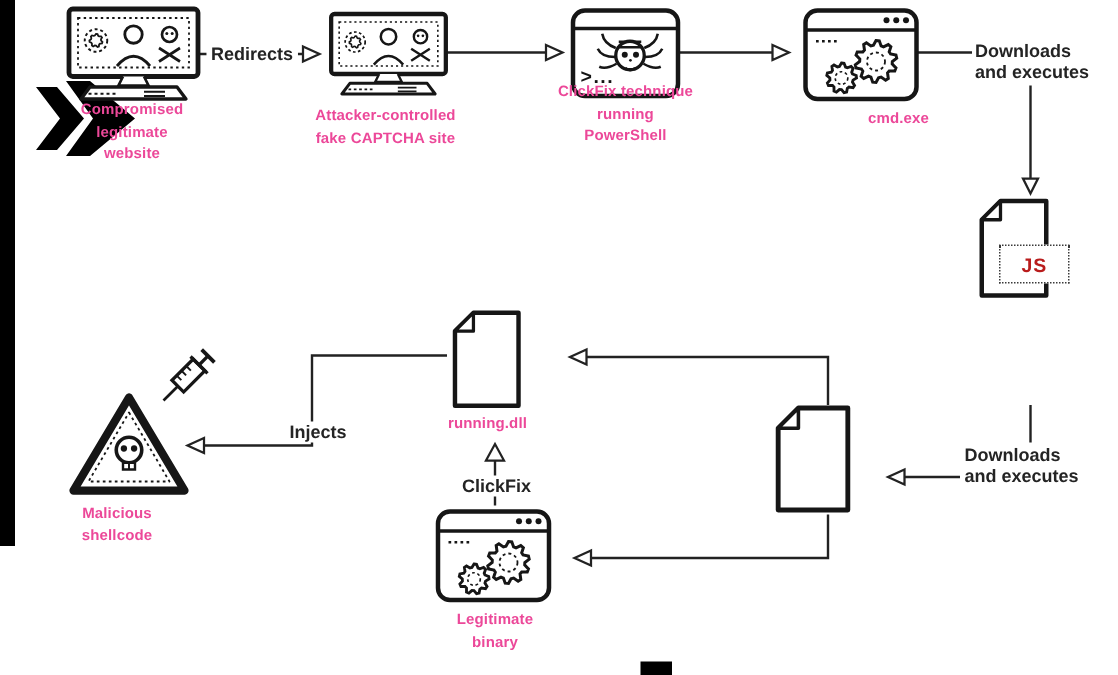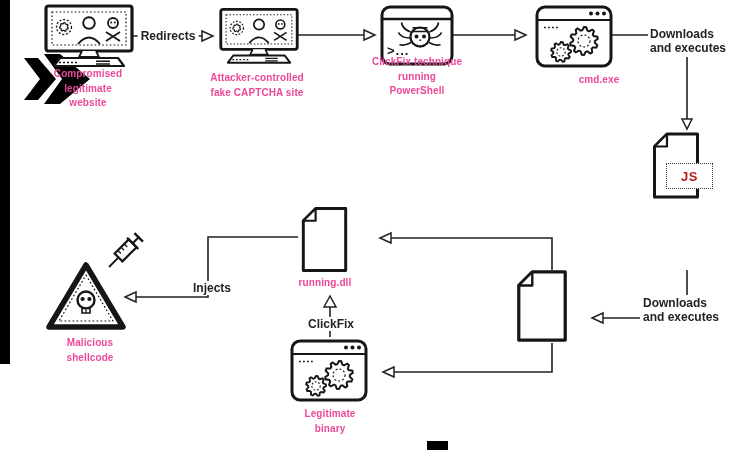--- a/index.html
+++ b/index.html
@@ -169,21 +169,21 @@
   </svg>
   <svg class="abs" style="left:44px;top:258px" width="84" height="76" viewBox="0 0 84 76">
     <path d="M42 7 L79 69 H5 Z" fill="#fff" stroke="#161616" stroke-width="5.5" stroke-linejoin="round"></path>
     <path d="M42 17 L69 63 H15 Z" fill="none" stroke="#161616" stroke-width="1.2" stroke-dasharray="1.8 2.2" stroke-linejoin="round"></path>
     <circle cx="42" cy="42" r="8.5" fill="#fff" stroke="#161616" stroke-width="2.4"></circle>
     <circle cx="38.6" cy="41" r="2.1" fill="#161616"></circle>
       <circle cx="45.4" cy="41" r="2.1" fill="#161616"></circle>
     <path d="M38 50.5 H46 V55 H38 Z" fill="#fff" stroke="#161616" stroke-width="1.6"></path>
     <path d="M42 50.5 V55" stroke="#161616" stroke-width="1.3"></path>
   </svg>
-  <div class="lbl" style="left:90px;top:336px">Malicious
+  <div class="lbl" style="left:78px;top:336px">Malicious
 shellcode</div>
 
   <svg class="abs" style="left:290px;top:338px" width="78" height="65" viewBox="0 0 78 63">
     <rect x="2" y="2" width="74" height="59" rx="8" fill="#fff" stroke="#161616" stroke-width="3"></rect>
     <circle cx="56" cy="8.5" r="2" fill="#161616"></circle>
       <circle cx="62.5" cy="8.5" r="2" fill="#161616"></circle>
       <circle cx="69" cy="8.5" r="2" fill="#161616"></circle>
     <line x1="2" y1="15" x2="76" y2="15" stroke="#161616" stroke-width="2.2"></line>
     <path d="M9 22.5 h16" stroke="#161616" stroke-width="1.6" stroke-dasharray="1.8 2.2"></path>
     <path fill="#fff" stroke="#161616" stroke-width="2" d="M49.0 22.0L51.2 22.2L52.4 25.6L54.0 26.3L57.2 24.7L58.9 26.1L57.8 29.6L58.7 31.0L62.3 31.7L62.8 33.8L59.9 36.0L59.8 37.7L62.3 40.3L61.5 42.4L57.8 42.4L56.7 43.7L57.2 47.3L55.4 48.5L52.4 46.4L50.7 46.8L49.0 50.0L46.8 49.8L45.6 46.4L44.0 45.7L40.8 47.3L39.1 45.9L40.2 42.4L39.3 41.0L35.7 40.3L35.2 38.2L38.1 36.0L38.2 34.3L35.7 31.7L36.5 29.6L40.2 29.6L41.3 28.3L40.8 24.7L42.6 23.5L45.6 25.6L47.3 25.2Z"></path>

